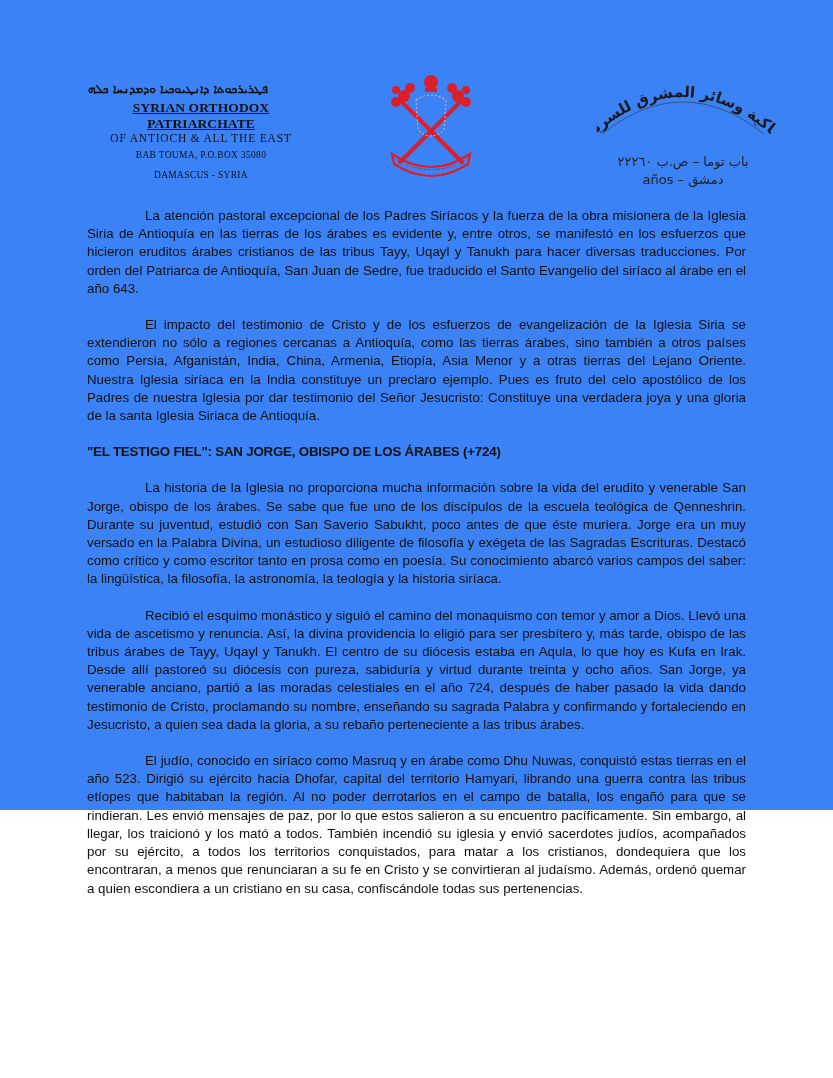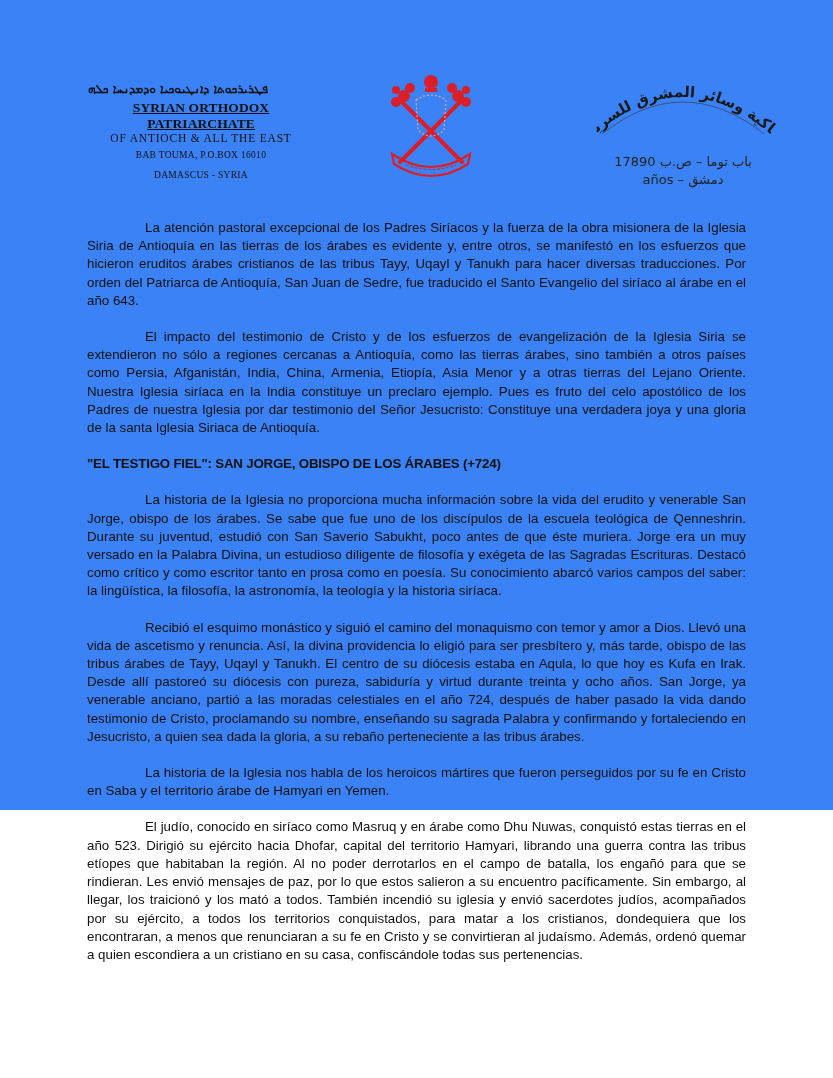--- a/index.html
+++ b/index.html
@@ -17,33 +17,33 @@
   .lh-emblem { position: absolute; left: 386px; top: 70px; width: 90px; height: 110px; }
 
   .lh-right { position: absolute; left: 588px; top: 70px; width: 190px; height: 110px; text-align: center; }
   .lh-arc { position: absolute; left: 0; top: 0; width: 190px; height: 70px; }
   .lh-ar-line { position: absolute; left: 0; width: 190px; text-align: center; font-family: "DejaVu Sans", sans-serif; font-size: 13px; color: #222; direction: rtl; }
   .lh-ar-1 { top: 84px; }
   .lh-ar-2 { top: 102px; }
 
   
   .content { position: absolute; left: 87px; top: 207px; width: 659px; font-family: "Liberation Sans", sans-serif; font-size: 13.3px; line-height: 18.2px; }
-  .p { text-align: justify; margin: 12px 0 18px 0; text-indent: 58px; }
+  .p { text-align: justify; margin: 0 0 18px 0; text-indent: 58px; }
   .h { font-weight: bold; margin: 0 0 18px 0; font-size: 13.3px; letter-spacing: -0.2px; }
 </style>
 </head>
 <body>
 
 <div class="page">
 
   <div class="lh-left">
     <div class="lh-syriac" dir="rtl">ܦܛܪܝܪܟܘܬܐ ܕܐܢܛܝܘܟܝܐ ܘܕܡܕܢܚܐ ܟܠܗ</div>
     <div class="lh-title">SYRIAN ORTHODOX PATRIARCHATE</div>
     <div class="lh-sub">OF ANTIOCH &amp; ALL THE EAST</div>
-    <div class="lh-addr">BAB TOUMA, P.O.BOX 16010</div>
+    <div class="lh-addr">BAB TOUMA, P.O.BOX 35080</div>
     <div class="lh-city">DAMASCUS - SYRIA</div>
   </div>
 
   <div class="lh-emblem">
     <svg width="90" height="110" viewBox="0 0 90 110">
       <g fill="none" stroke="#d9202a" stroke-width="4" stroke-linecap="round">
         <line x1="14" y1="30" x2="76" y2="92"></line>
         <line x1="76" y1="30" x2="14" y2="92"></line>
       </g>
       <g fill="#d9202a">
@@ -67,26 +67,25 @@
   <div class="lh-right">
     <svg class="lh-arc" viewBox="0 0 190 70">
       <defs>
           <path id="arcpath" d="M10 62 Q95 -8 180 62"></path>
         </defs>
       <text font-family="DejaVu Sans, sans-serif" font-size="15" font-weight="bold" fill="#1a1a1a">
         <textPath href="#arcpath" startOffset="50%" text-anchor="middle">بطريركية انطاكية وسائر المشرق للسريان الأرثوذكس</textPath>
       </text>
       <path d="M14 64 Q95 0 176 64" fill="none" stroke="#333" stroke-width="0.6"></path>
     </svg>
-    <div class="lh-ar-line lh-ar-1">باب توما – ص.ب 17890</div>
+    <div class="lh-ar-line lh-ar-1">باب توما – ص.ب ٢٢٢٦٠</div>
     <div class="lh-ar-line lh-ar-2">دمشق – años</div>
   </div>
 
   <div class="content">
     <p class="p">La atención pastoral excepcional de los Padres Siríacos y la fuerza de la obra misionera de la Iglesia Siria de Antioquía en las tierras de los árabes es evidente y, entre otros, se manifestó en los esfuerzos que hicieron eruditos árabes cristianos de las tribus Tayy, Uqayl y Tanukh para hacer diversas traducciones. Por orden del Patriarca de Antioquía, San Juan de Sedre, fue traducido el Santo Evangelio del siríaco al árabe en el año 643.</p>
     <p class="p">El impacto del testimonio de Cristo y de los esfuerzos de evangelización de la Iglesia Siria se extendieron no sólo a regiones cercanas a Antioquía, como las tierras árabes, sino también a otros países como Persia, Afganistán, India, China, Armenia, Etiopía, Asia Menor y a otras tierras del Lejano Oriente. Nuestra Iglesia siríaca en la India constituye un preclaro ejemplo. Pues es fruto del celo apostólico de los Padres de nuestra Iglesia por dar testimonio del Señor Jesucristo: Constituye una verdadera joya y una gloria de la santa Iglesia Siriaca de Antioquía.</p>
     <div class="h">"EL TESTIGO FIEL": SAN JORGE, OBISPO DE LOS ÁRABES (+724)</div>
     <p class="p">La historia de la Iglesia no proporciona mucha información sobre la vida del erudito y venerable San Jorge, obispo de los árabes. Se sabe que fue uno de los discípulos de la escuela teológica de Qenneshrin. Durante su juventud, estudió con San Saverio Sabukht, poco antes de que éste muriera. Jorge era un muy versado en la Palabra Divina, un estudioso diligente de filosofía y exégeta de las Sagradas Escrituras. Destacó como crítico y como escritor tanto en prosa como en poesía. Su conocimiento abarcó varios campos del saber: la lingüística, la filosofía, la astronomía, la teología y la historia siríaca.</p>
     <p class="p">Recibió el esquimo monástico y siguió el camino del monaquismo con temor y amor a Dios. Llevó una vida de ascetismo y renuncia. Así, la divina providencia lo eligió para ser presbítero y, más tarde, obispo de las tribus árabes de Tayy, Uqayl y Tanukh. El centro de su diócesis estaba en Aqula, lo que hoy es Kufa en Irak. Desde allí pastoreó su diócesis con pureza, sabiduría y virtud durante treinta y ocho años. San Jorge, ya venerable anciano, partió a las moradas celestiales en el año 724, después de haber pasado la vida dando testimonio de Cristo, proclamando su nombre, enseñando su sagrada Palabra y confirmando y fortaleciendo en Jesucristo, a quien sea dada la gloria, a su rebaño perteneciente a las tribus árabes.</p>
-    <p class="p">La historia de la Iglesia nos habla de los heroicos mártires que fueron perseguidos por su fe en Cristo en Saba y el territorio árabe de Hamyari en Yemen.</p>
     <p class="p">El judío, conocido en siríaco como Masruq y en árabe como Dhu Nuwas, conquistó estas tierras en el año 523. Dirigió su ejército hacia Dhofar, capital del territorio Hamyari, librando una guerra contra las tribus etíopes que habitaban la región. Al no poder derrotarlos en el campo de batalla, los engañó para que se rindieran. Les envió mensajes de paz, por lo que estos salieron a su encuentro pacíficamente. Sin embargo, al llegar, los traicionó y los mató a todos. También incendió su iglesia y envió sacerdotes judíos, acompañados por su ejército, a todos los territorios conquistados, para matar a los cristianos, dondequiera que los encontraran, a menos que renunciaran a su fe en Cristo y se convirtieran al judaísmo. Además, ordenó quemar a quien escondiera a un cristiano en su casa, confiscándole todas sus pertenencias.</p>
   </div>
 </div>
 
 </body></html>

